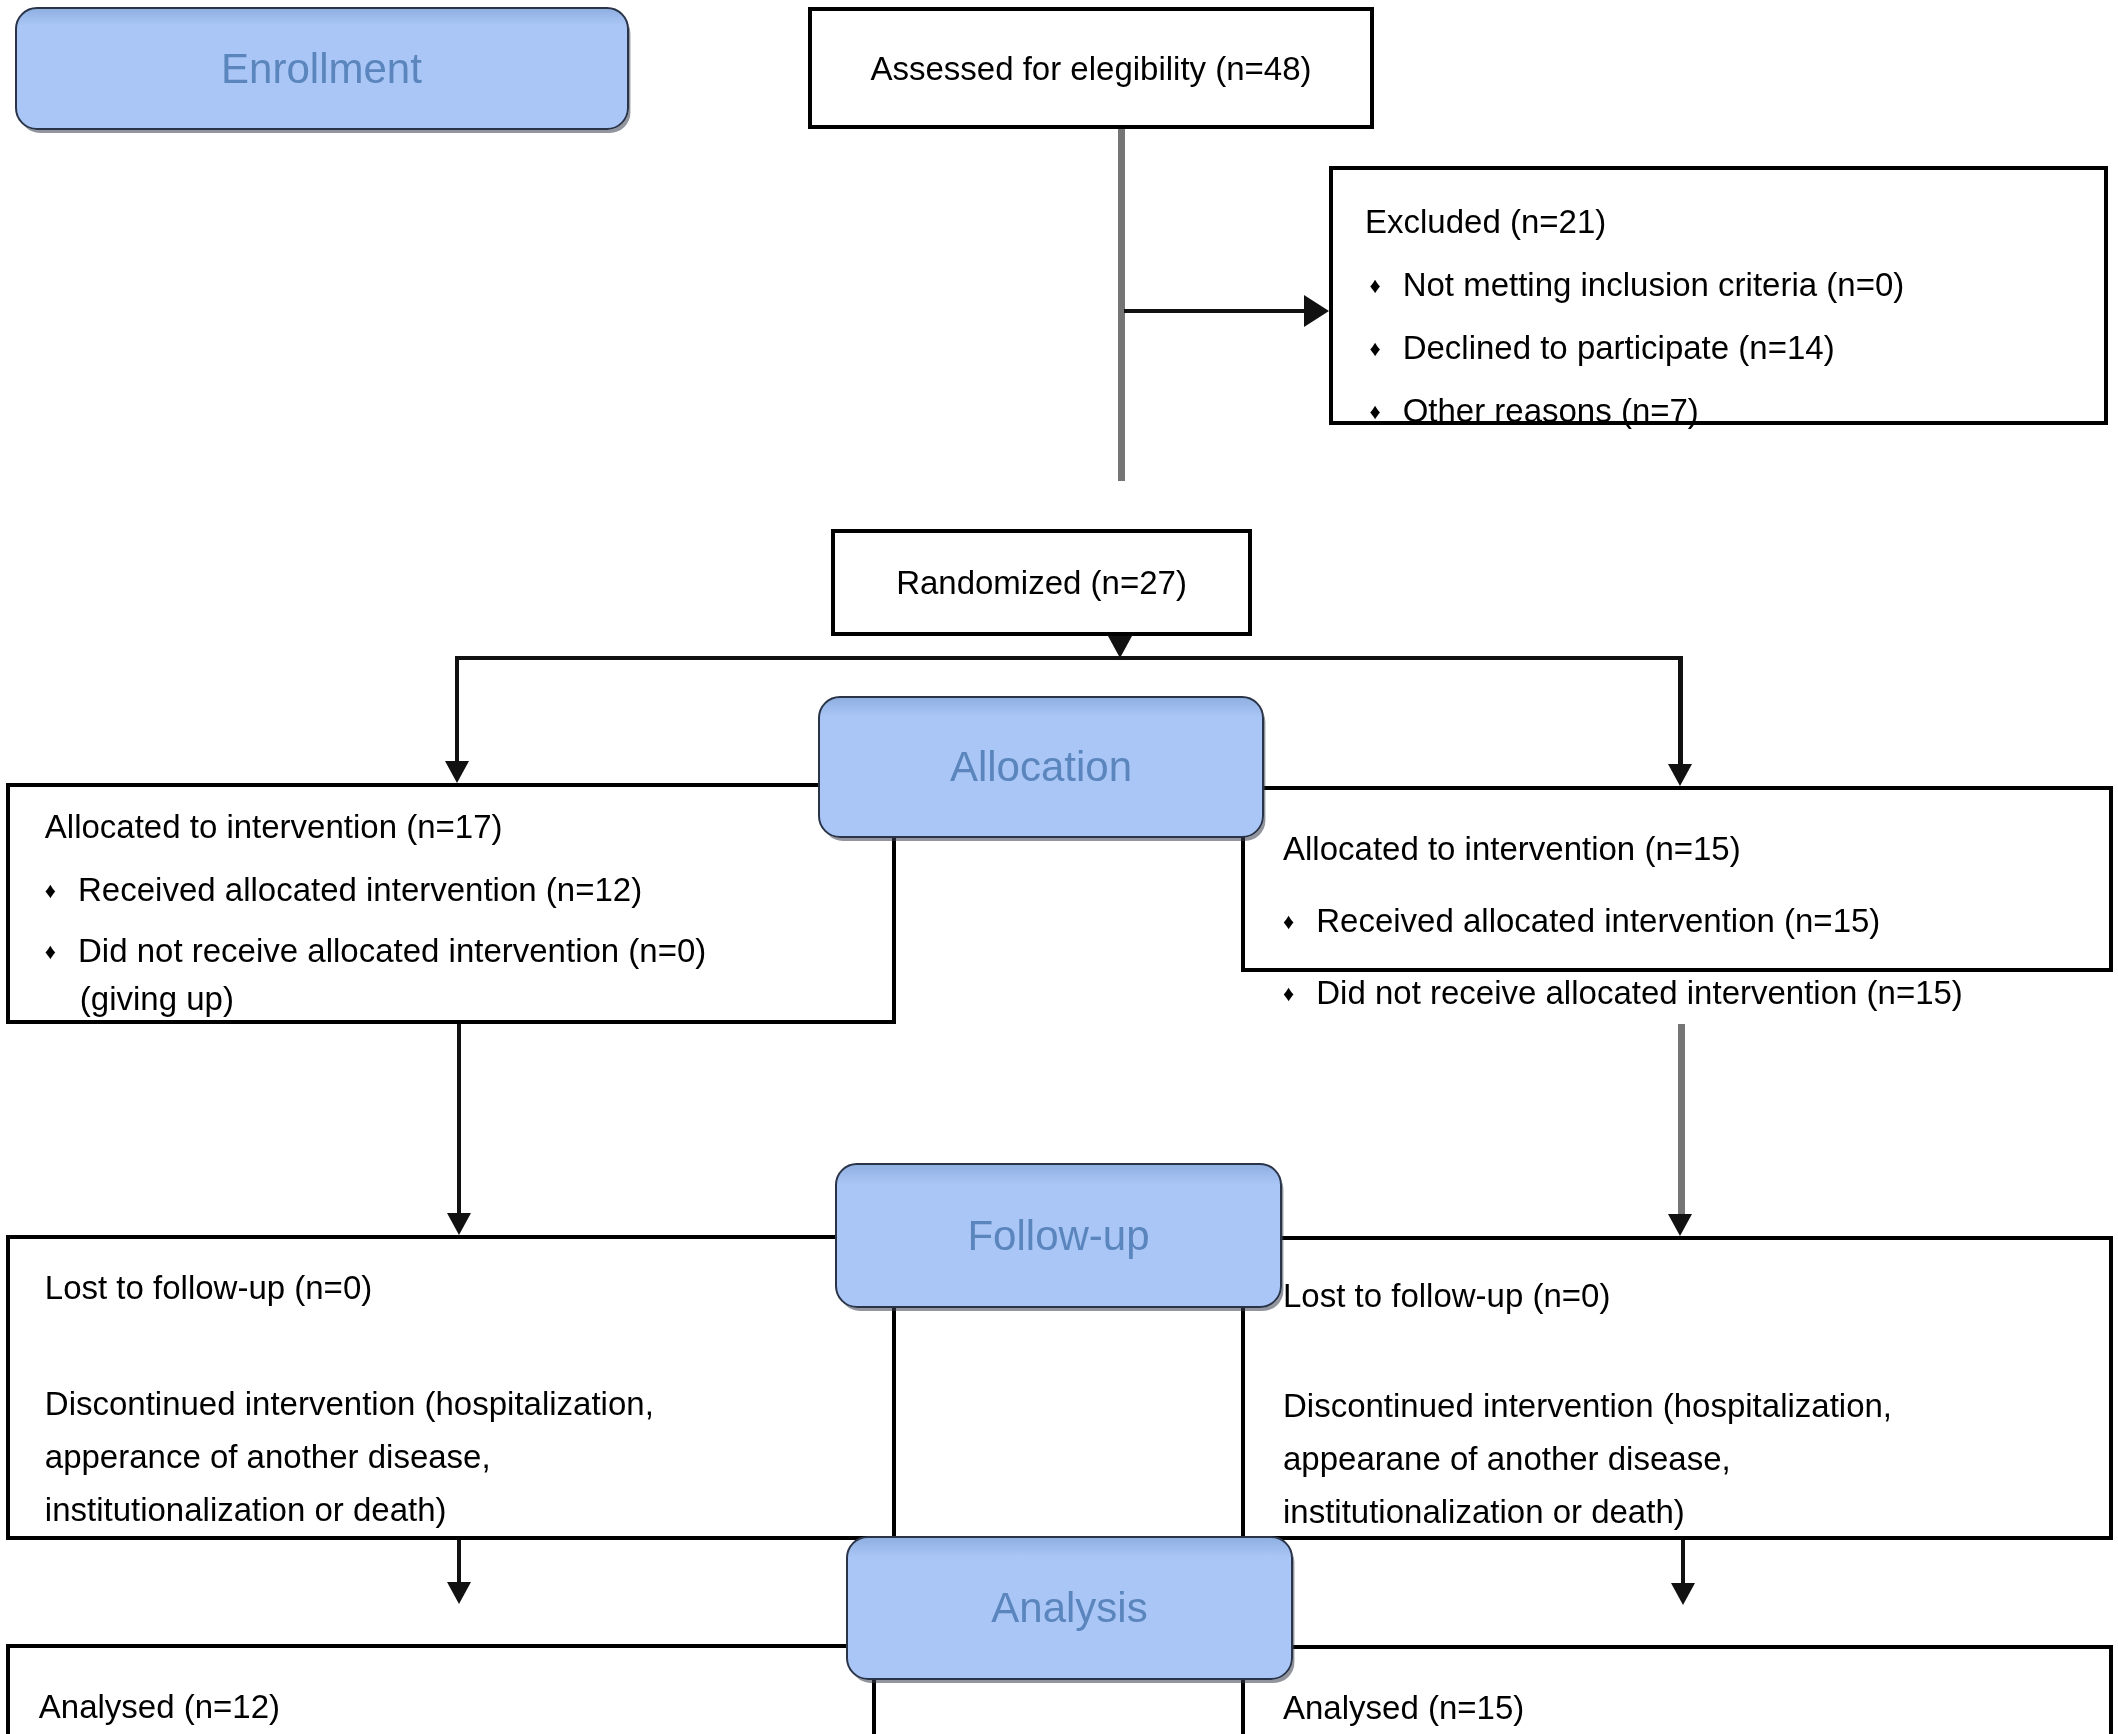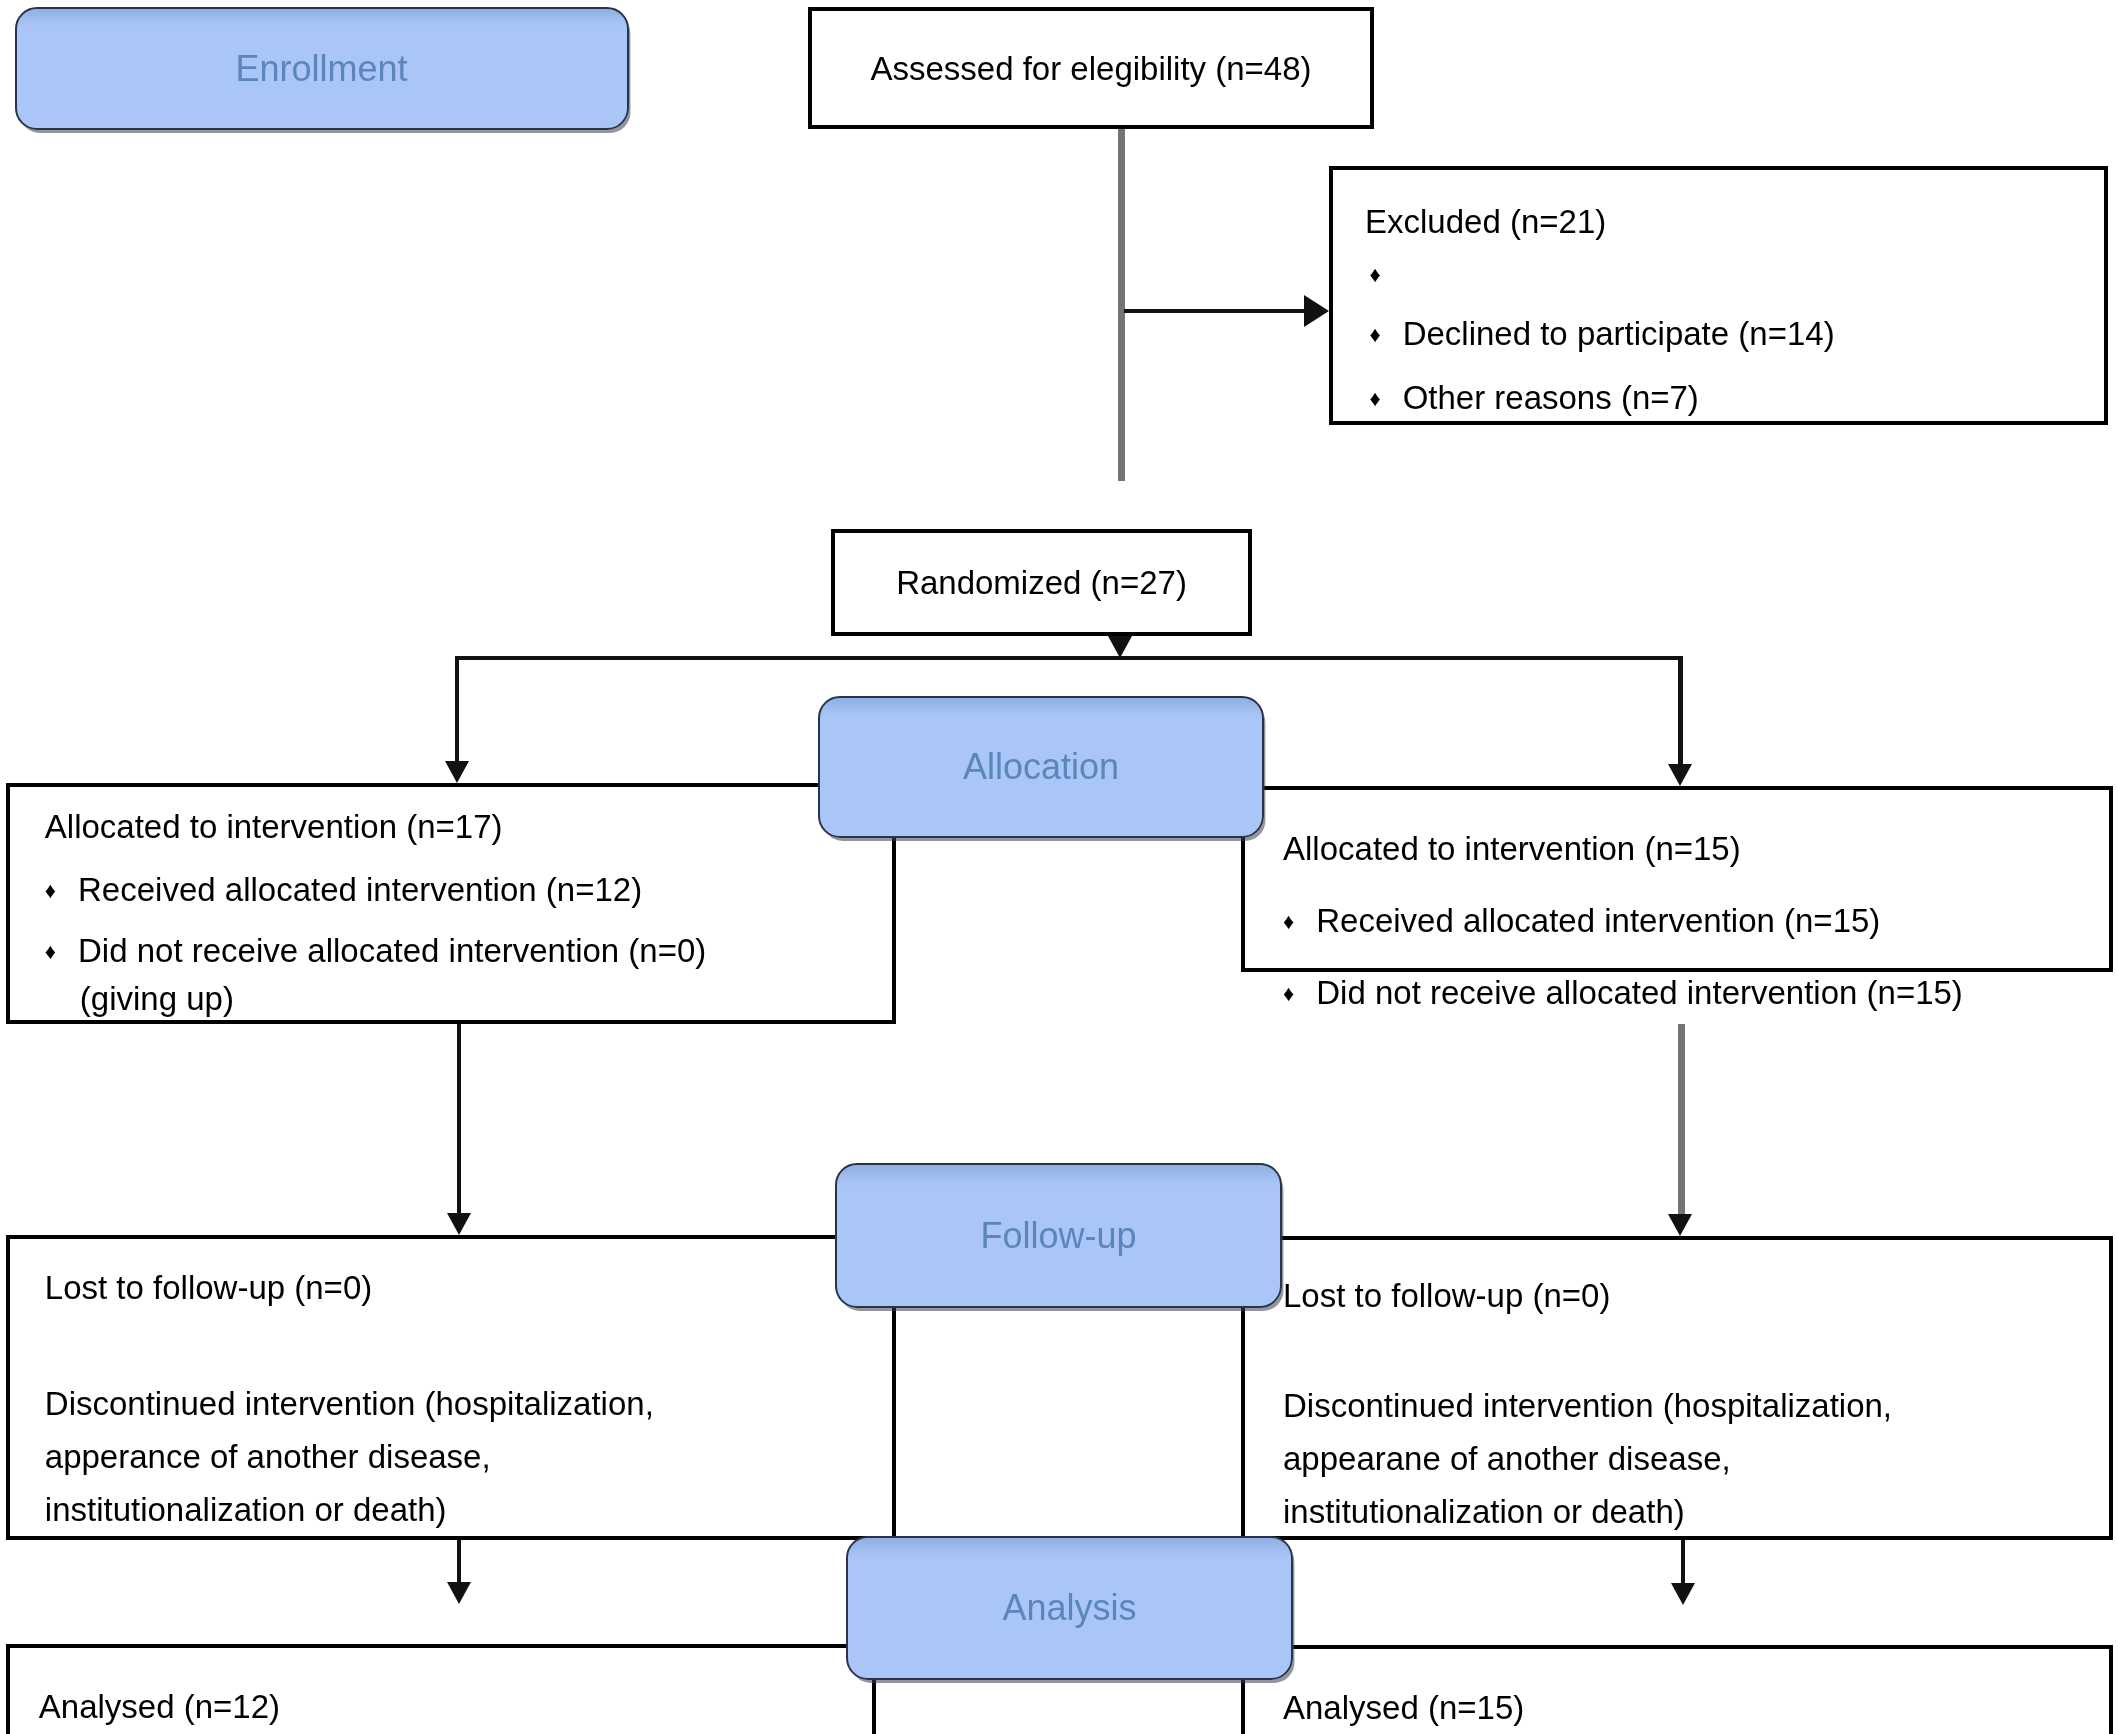--- a/index.html
+++ b/index.html
@@ -18,21 +18,21 @@
     position:absolute; background:#fff; border:4.4px solid var(--box-border);
     box-sizing:border-box; font-size:33px; line-height:1.25; z-index:2;
   }
   .box.center{display:flex; align-items:center; justify-content:center;}
   .box.vcenter{display:flex; align-items:center;margin-top:40px;}
   .stage{
     position:absolute; box-sizing:border-box; z-index:6;
     background:linear-gradient(180deg, var(--label-fill-top) 0%, var(--label-fill) 14%);
     border:2.9px solid var(--label-border); border-radius:22px;
     display:flex; align-items:center; justify-content:center;
-    font-size:36px; color:var(--label-text);
+    font-size:42px; color:var(--label-text);
     box-shadow:2.9px 4.4px 0 -1.5px rgba(56,62,76,.55);
   }
   .vline,.hline{position:absolute; z-index:1;}
   .vline{background:var(--line-black);}
   .hline{background:var(--line-black);}
   .vline.gray{background:var(--line-gray);}
   .vline.dark{background:var(--line-dark);}
   .head-down{
     position:absolute; width:0; height:0; z-index:3;
     border-left:12.3px solid transparent; border-right:12.3px solid transparent;
@@ -85,20 +85,21 @@
   <div class="head-down" style="left:1671px; top:1583px;"></div>
 
   <div class="box center" style="left:808px; top:7.3px; width:566px; height:122px;">
     <span>Assessed for elegibility (n=48)</span>
   </div>
 
   <div class="box excluded" style="left:1329px; top:166px; width:779px; height:259px; padding:30.5px 29px 0 32px;">
     <span class="title">Excluded (n=21)</span>
     <div class="brow">
       <span class="dia">♦</span>
+      <span>Not metting inclusion criteria (n=0)</span>
     </div>
     <div class="brow">
       <span class="dia">♦</span>
       <span>Declined to participate (n=14)</span>
     </div>
     <div class="brow">
       <span class="dia">♦</span>
       <span>Other reasons (n=7)</span>
     </div>
   </div>

